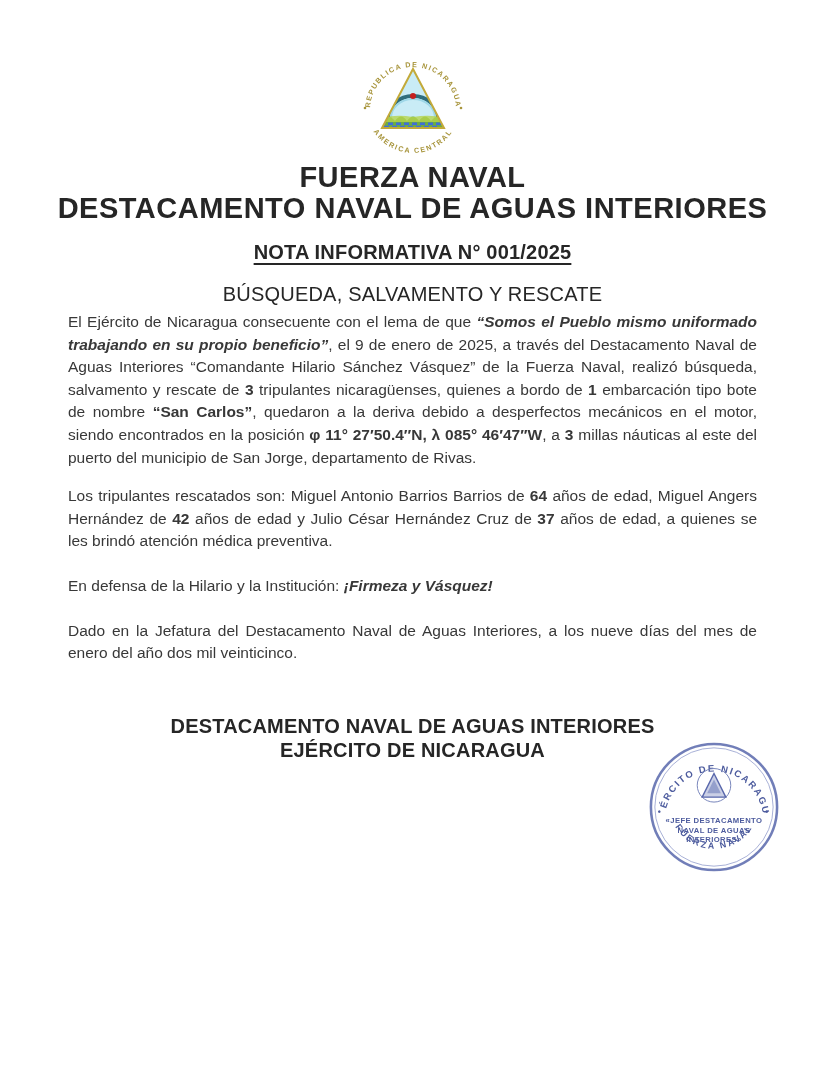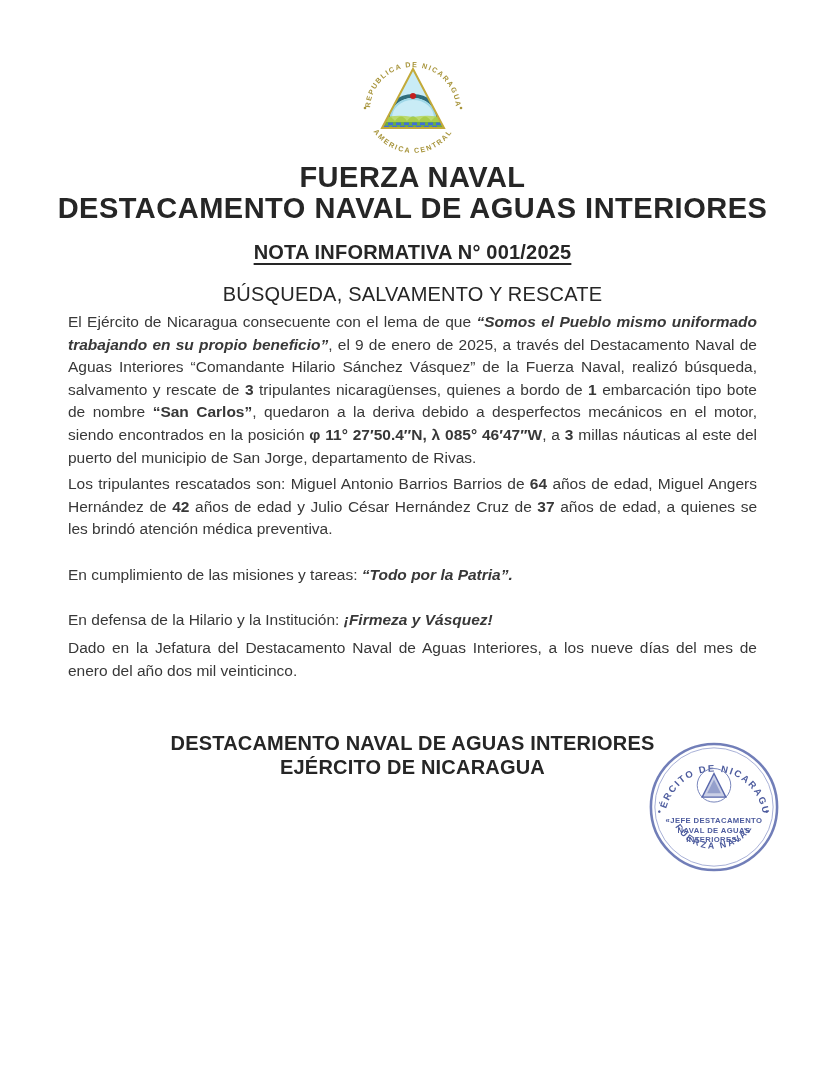--- a/index.html
+++ b/index.html
@@ -46,24 +46,24 @@
     margin-left:68px;
   }
   .body-text p{
     margin:0;
     font-size:15.5px;
     line-height:22.6px;
     text-align:justify;
     color:#383838;
   }
   p.p1{margin-top:5px;}
-  p.p2{margin-top:4px;}
+  p.p2{margin-top:16px;}
   p.p3{margin-top:23px;}
   p.p4{margin-top:22px;}
-  p.p5{margin-top:6px;}
+  p.p5{margin-top:22px;}
   .signature{
     margin-top:49px;
     text-align:center;
     font-weight:bold;
     font-size:20px;
     line-height:24px;
     color:#262626;
     letter-spacing:0.2px;
   }
   .seal{
@@ -133,21 +133,20 @@
   <div class="header-block">
     <div class="title-line">FUERZA NAVAL</div>
     <div class="title-line">DESTACAMENTO NAVAL DE AGUAS INTERIORES</div>
     <div class="note-number">NOTA INFORMATIVA N° 001/2025</div>
     <div class="subject">BÚSQUEDA, SALVAMENTO Y RESCATE</div>
   </div>
 
   <div class="body-text">
     <p class="p1"><span>El Ejército de Nicaragua consecuente con el lema de que </span><span style="font-weight: bold; font-style: italic;">“Somos el Pueblo mismo uniformado trabajando en su propio beneficio”</span><span>, el 9 de enero de 2025, a través del Destacamento Naval de Aguas Interiores “Comandante Hilario Sánchez Vásquez” de la Fuerza Naval, realizó búsqueda, salvamento y rescate de </span><span style="font-weight: bold;">3</span><span> tripulantes nicaragüenses, quienes a bordo de </span><span style="font-weight: bold;">1</span><span> embarcación tipo bote de nombre </span><span style="font-weight: bold;">“San Carlos”</span><span>, quedaron a la deriva debido a desperfectos mecánicos en el motor, siendo encontrados en la posición </span><span style="font-weight: bold;">φ 11° 27′50.4′′N, λ 085° 46′47′′W</span><span>, a </span><span style="font-weight: bold;">3</span><span> millas náuticas al este del puerto del municipio de San Jorge, departamento de Rivas.</span></p>
     <p class="p2"><span>Los tripulantes rescatados son: Miguel Antonio Barrios Barrios de </span><span style="font-weight: bold;">64</span><span> años de edad, Miguel Angers Hernández de </span><span style="font-weight: bold;">42</span><span> años de edad y Julio César Hernández Cruz de </span><span style="font-weight: bold;">37</span><span> años de edad, a quienes se les brindó atención médica preventiva.</span></p>
-    <p class="p3"><span>En cumplimiento de las misiones y tareas: </span><span style="font-weight: bold; font-style: italic;">“Todo por la Patria”.</span></p>
     <p class="p4"><span>En defensa de la Hilario y la Institución: </span><span style="font-weight: bold; font-style: italic;">¡Firmeza y Vásquez!</span></p>
     <p class="p5"><span>Dado en la Jefatura del Destacamento Naval de Aguas Interiores, a los nueve días del mes de enero del año dos mil veinticinco.</span></p>
   </div>
 
   <div class="signature">
     <div>DESTACAMENTO NAVAL DE AGUAS INTERIORES</div>
     <div>EJÉRCITO DE NICARAGUA</div>
   </div>
 
   <div class="seal">

